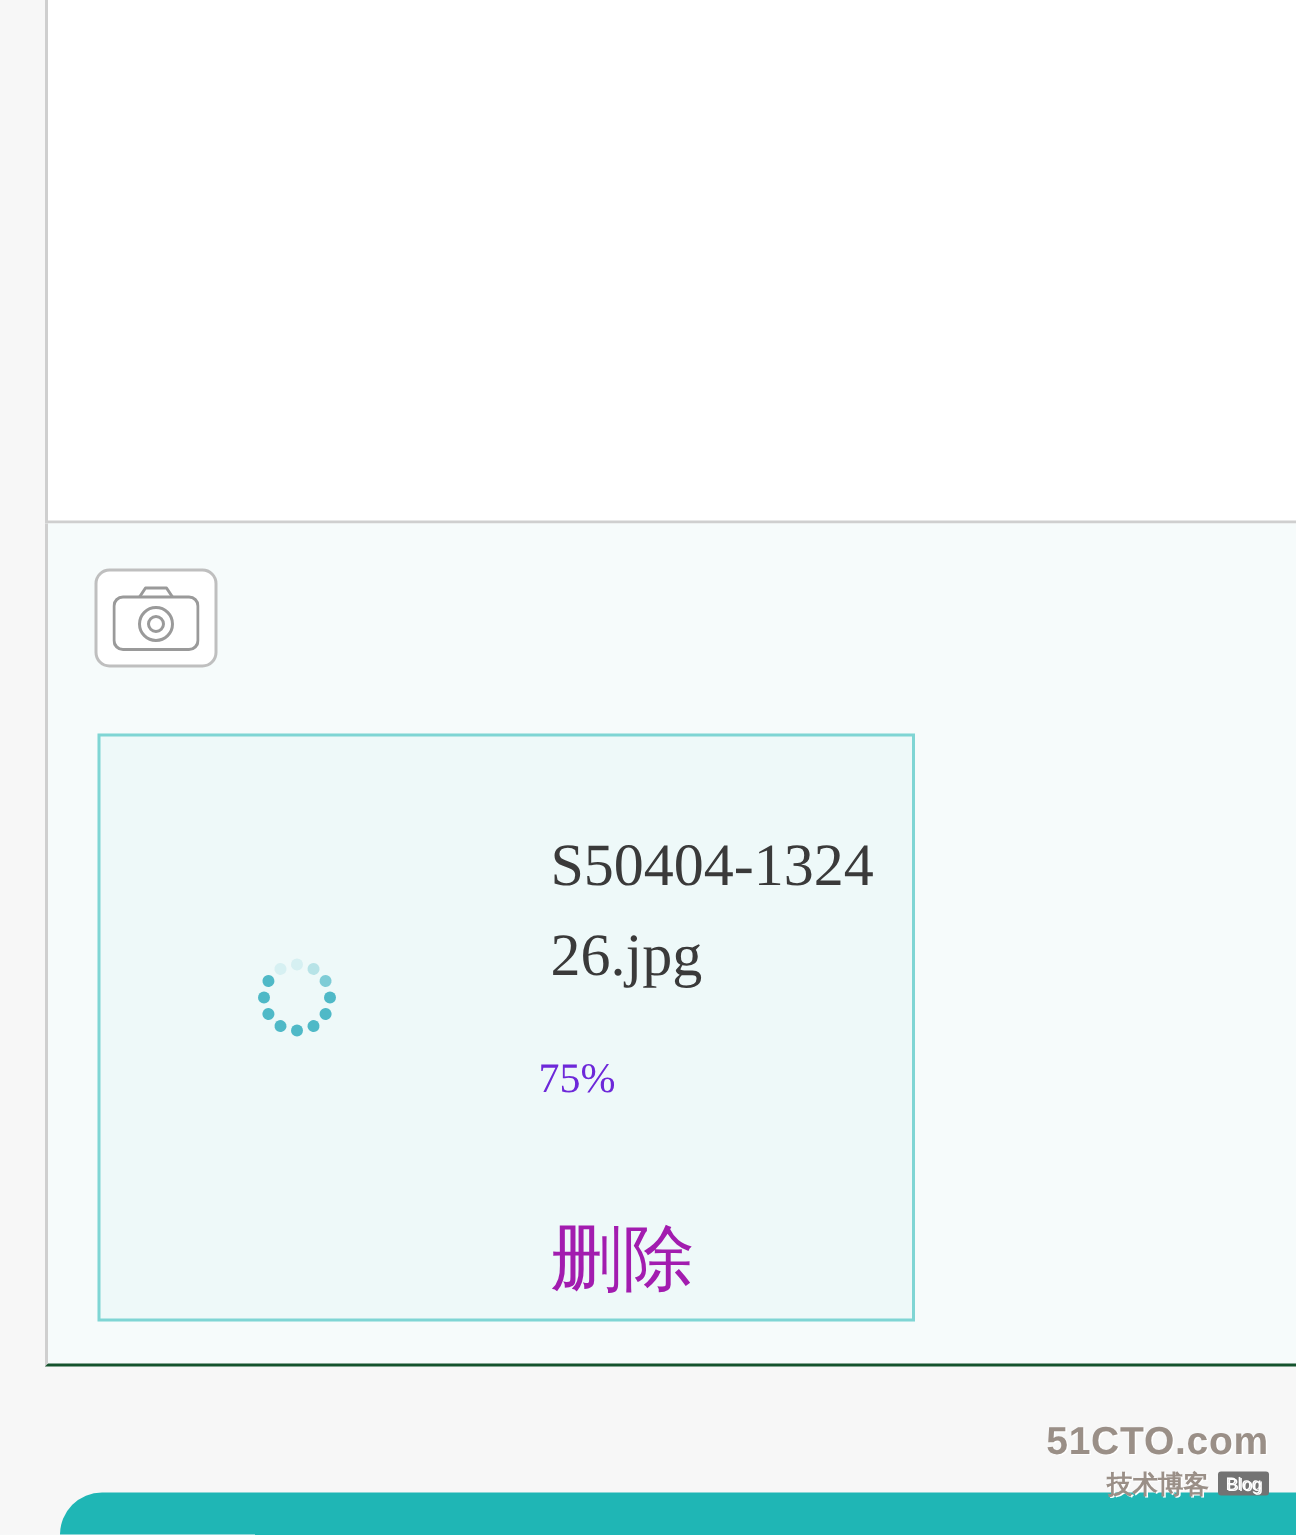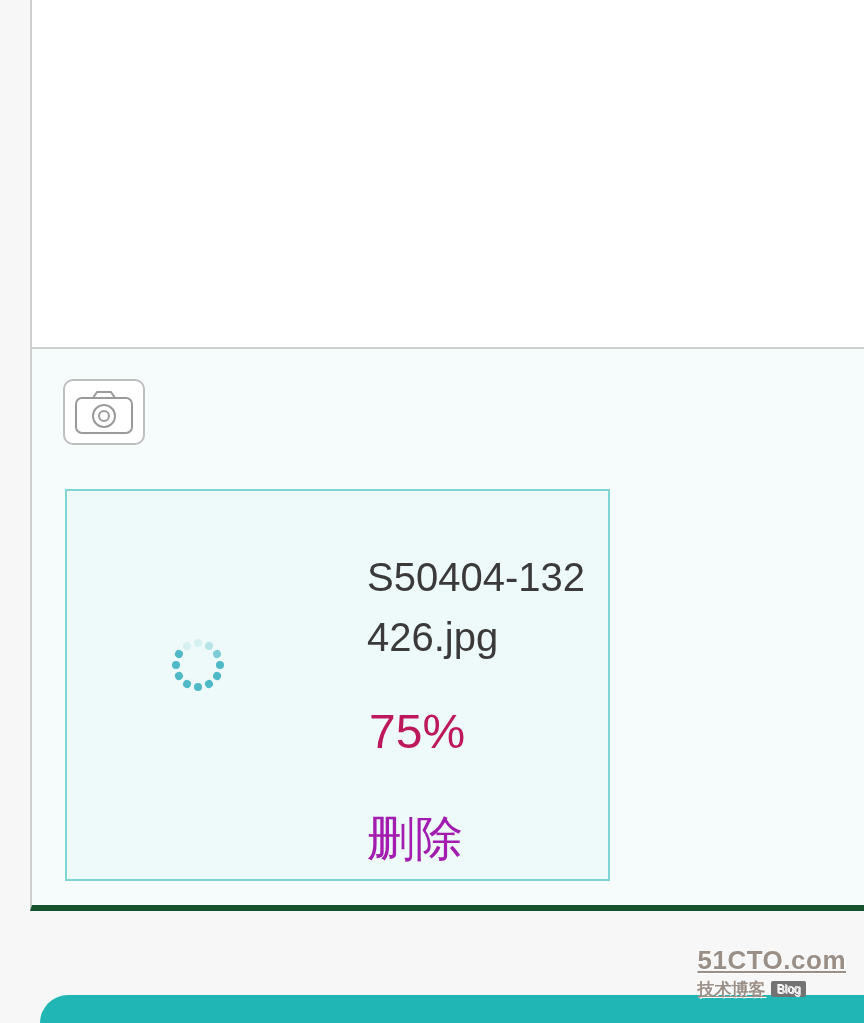--- a/index.html
+++ b/index.html
@@ -17,21 +17,22 @@
   }
 
   .panel-upload {
     position: absolute;
     left: 30px;
     top: 349px;
     width: 834px;
     height: 562px;
     background: #f6fbfb;
     border-left: 2px solid #cfcfcf;
-    border-bottom: 6px solid #14532d;
+    border-bottom: 2px solid #14532d;
+    font-family: Liberation Serif, serif;
   }
 
   .camera-btn {
     position: absolute;
     left: 31px;
     top: 30px;
     width: 82px;
     height: 66px;
     background: #ffffff;
     border: 2px solid #bfbfbf;
@@ -89,24 +90,24 @@
     left: 335px;
     top: 198px;
     font-size: 40px;
     line-height: 60px;
     color: #3a3a3a;
     max-width: 230px;
     word-break: break-all;
   }
   .file-progress {
     position: absolute;
-    left: 337px;
+    left: 327px;
     top: 355px;
-    font-size: 48px;
-    color: #be185d;
+    font-size: 28px;
+    color: #6d28d9;
   }
   .file-delete {
     position: absolute;
     left: 335px;
     top: 458px;
     font-size: 48px;
     color: #a21caf;
     cursor: pointer;
   }
 
@@ -117,24 +118,24 @@
     width: 824px;
     height: 28px;
     background: #1fb6b5;
     border-top-left-radius: 60px;
   }
 
   .watermark {
     position: absolute;
     right: 18px;
     top: 945px;
+    text-align: right;
     color: #9a8f87;
     font-weight: 700;
     pointer-events: none;
-    text-decoration: underline;
   }
   .watermark .l1 { font-size: 26px; letter-spacing: .5px; text-shadow: 1px 1px 0 #fff; }
   .watermark .l2 { font-size: 17px; margin-top: 2px; text-shadow: 1px 1px 0 #fff; }
   .watermark .blog {
     display: inline-block;
     background: #737373;
     color: #fff;
     font-size: 12px;
     padding: 1px 5px;
     border-radius: 2px;

